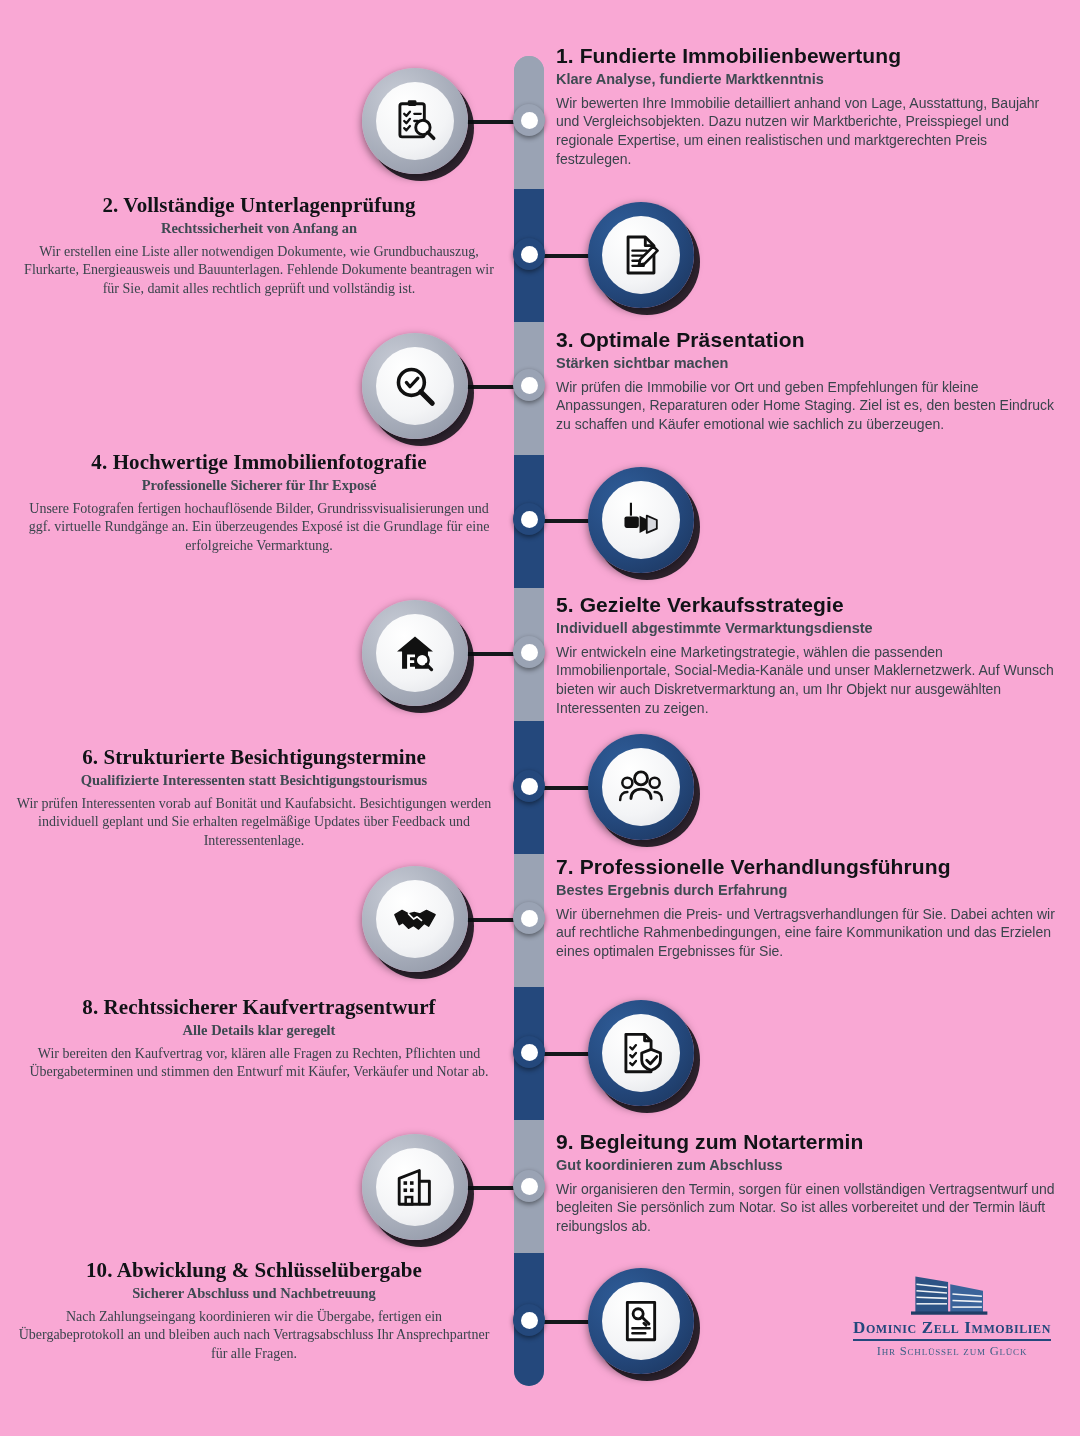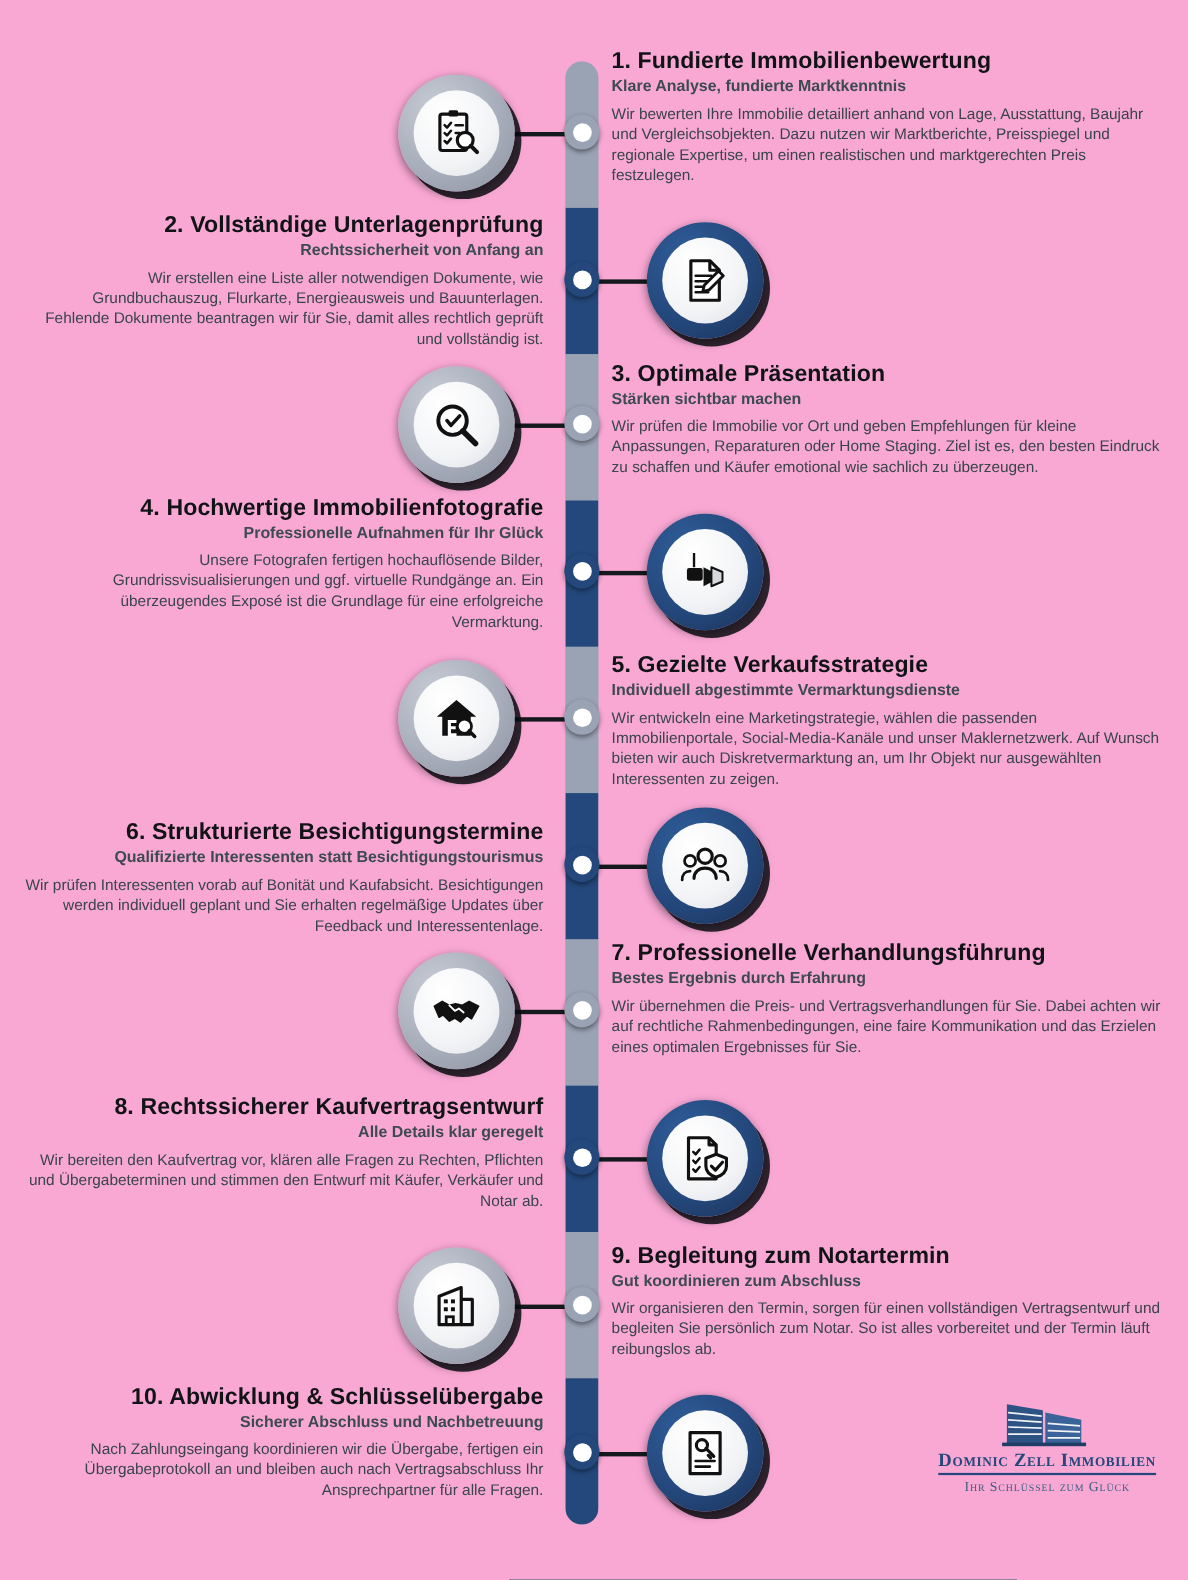--- a/index.html
+++ b/index.html
@@ -88,21 +88,21 @@
     background: radial-gradient(circle at 36% 28%, #ffffff 0%, #f3f4f6 60%, #dfe1e6 100%);
     display: flex;
     align-items: center;
     justify-content: center;
   }
   .bubble svg { width: 46px; height: 46px; display: block; }
 
   
   .block { position: absolute; }
   .block.right { text-align: left; }
-  .block.left  { text-align: right; }
+  .block.left  { text-align: center; font-family: Liberation Serif, serif; }
 
   .b-title {
     font-size: 21px;
     font-weight: bold;
     color: #111317;
     letter-spacing: .1px;
     line-height: 1.15;
     margin-bottom: 3px;
   }
   .b-sub {
@@ -338,21 +338,21 @@
   </div>
 
   <div class="block right" style="left:556px;top:328px;width:500px;">
     <div class="b-title">3. Optimale Präsentation</div>
     <div class="b-sub">Stärken sichtbar machen</div>
     <div class="b-body">Wir prüfen die Immobilie vor Ort und geben Empfehlungen für kleine Anpassungen, Reparaturen oder Home Staging. Ziel ist es, den besten Eindruck zu schaffen und Käufer emotional wie sachlich zu überzeugen.</div>
   </div>
 
   <div class="block left" style="left:24px;top:450px;width:470px;">
     <div class="b-title">4. Hochwertige Immobilienfotografie</div>
-    <div class="b-sub">Professionelle Aufnahmen für Ihr Glück</div>
+    <div class="b-sub">Professionelle Sicherer für Ihr Exposé</div>
     <div class="b-body">Unsere Fotografen fertigen hochauflösende Bilder, Grundrissvisualisierungen und ggf. virtuelle Rundgänge an. Ein überzeugendes Exposé ist die Grundlage für eine erfolgreiche Vermarktung.</div>
   </div>
 
   <div class="block right" style="left:556px;top:593px;width:500px;">
     <div class="b-title">5. Gezielte Verkaufsstrategie</div>
     <div class="b-sub">Individuell abgestimmte Vermarktungsdienste</div>
     <div class="b-body">Wir entwickeln eine Marketingstrategie, wählen die passenden Immobilienportale, Social-Media-Kanäle und unser Maklernetzwerk. Auf Wunsch bieten wir auch Diskretvermarktung an, um Ihr Objekt nur ausgewählten Interessenten zu zeigen.</div>
   </div>
 
   <div class="block left" style="left:14px;top:745px;width:480px;">

